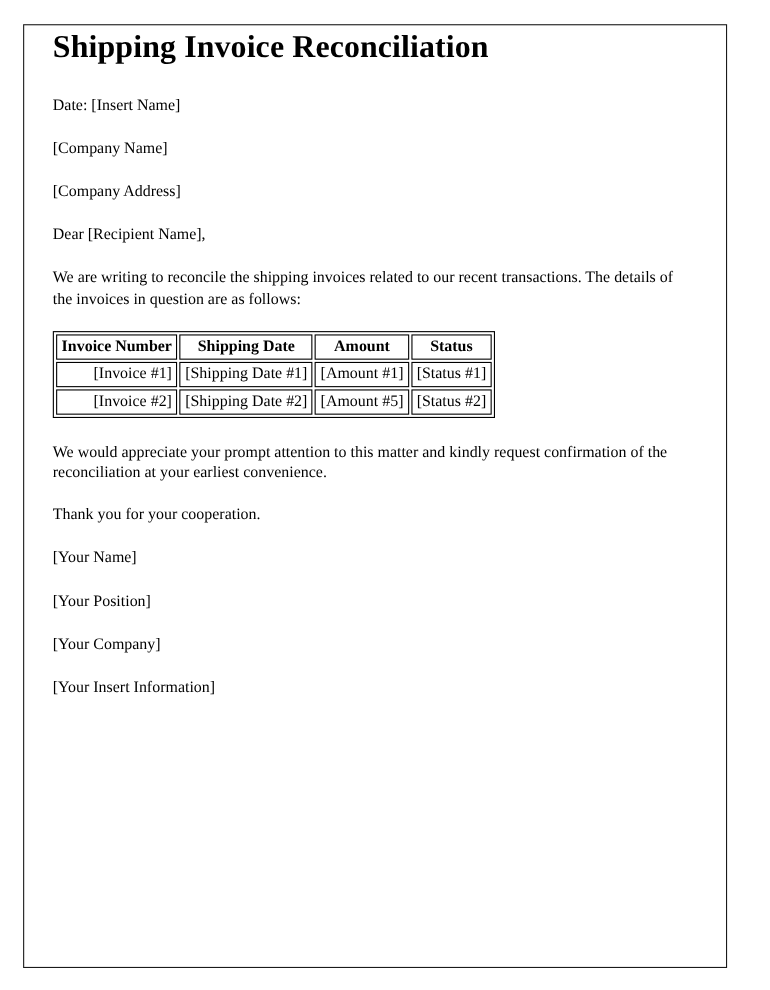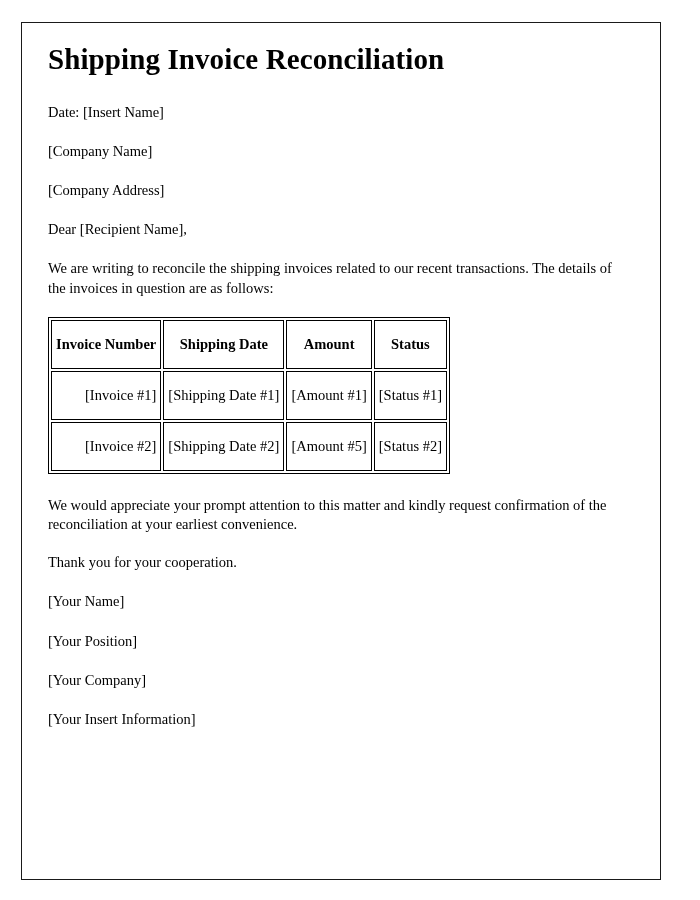--- a/index.html
+++ b/index.html
@@ -25,21 +25,21 @@
     top: 22px;
     width: 640px;
     height: 858px;
     border: 1px solid #1a1a1a;
     box-sizing: border-box;
   }
 
   .doc-body {
     position: absolute;
     left: 48px;
-    top: 44px;
+    top: 28px;
     width: 578px;
     color: #000000;
     font-family: "Liberation Serif", "DejaVu Serif", serif;
     font-size: 14.5px;
     line-height: 1.32;
   }
 
   .doc-title {
     font-family: "Liberation Serif", "DejaVu Serif", serif;
     font-size: 29px;
@@ -66,21 +66,21 @@
     border: 1px solid #000000;
     margin: 0 0 22px 0;
     font-family: "Liberation Serif", "DejaVu Serif", serif;
     font-size: 14.5px;
     background: #ffffff;
   }
 
   .invoice-table th,
   .invoice-table td {
     border: 1px solid #000000;
-    padding: 14px 4px;
+    padding: 1px 4px;
     font-size: 14.5px;
     line-height: 1.32;
     white-space: nowrap;
     color: #000000;
   }
 
   .invoice-table th {
     font-weight: bold;
     text-align: center;
   }

